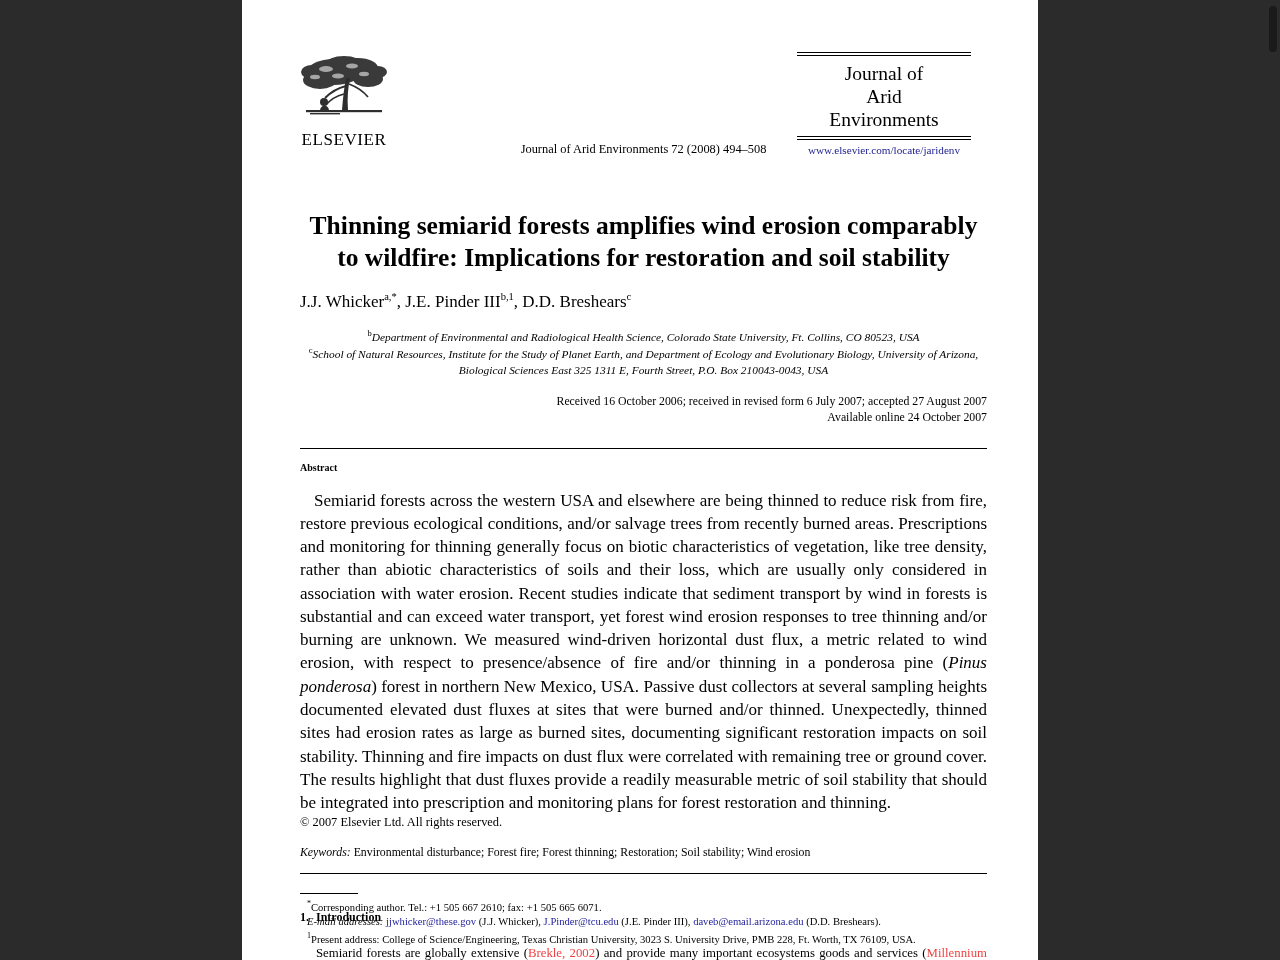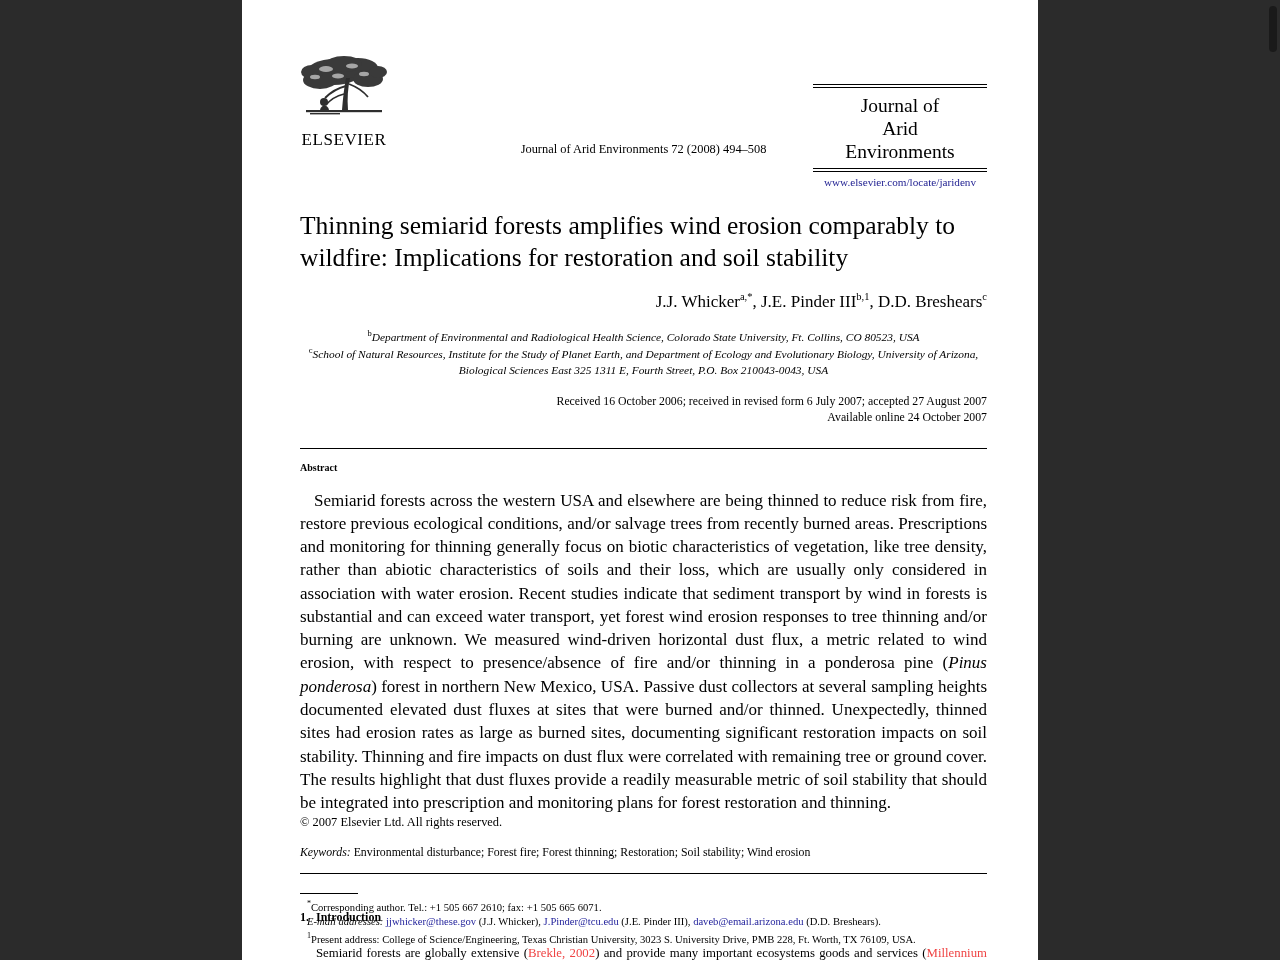--- a/index.html
+++ b/index.html
@@ -84,25 +84,24 @@
     left: 0;
     right: 0;
     top: 142px;
     text-align: center;
     font-size: 12.4px;
     font-family: "Liberation Serif", serif;
   }
 
   .journal-brand {
     position: absolute;
-    right: 0;
+    right: 16px;
     top: 52px;
     width: 174px;
     text-align: center;
-    margin-top: 32px;
   }
   .rule-double-top {
     border-top: 1.6px solid #000;
     border-bottom: 1.6px solid #000;
     height: 2px;
     margin-bottom: 6px;
   }
   .rule-double-bottom {
     border-top: 1.6px solid #000;
     border-bottom: 1.6px solid #000;
@@ -117,30 +116,30 @@
   .journal-url {
     margin-top: 4px;
     font-size: 11.2px;
     color: #1b1b8f;
     font-family: "Liberation Serif", serif;
   }
 
   
   .title {
     margin-top: 38px;
-    text-align: left;
+    text-align: center;
     font-size: 25.5px;
     line-height: 1.24;
-    font-weight: 400;
+    font-weight: 700;
     font-family: "Liberation Serif", serif;
   }
 
   .authors {
     margin-top: 18px;
-    text-align: right;
+    text-align: left;
     font-size: 17px;
     font-family: "Liberation Serif", serif;
   }
   .authors sup { font-size: 10.5px; }
 
   .affiliations {
     margin-top: 16px;
     text-align: center;
     font-size: 11.4px;
     font-style: italic;

